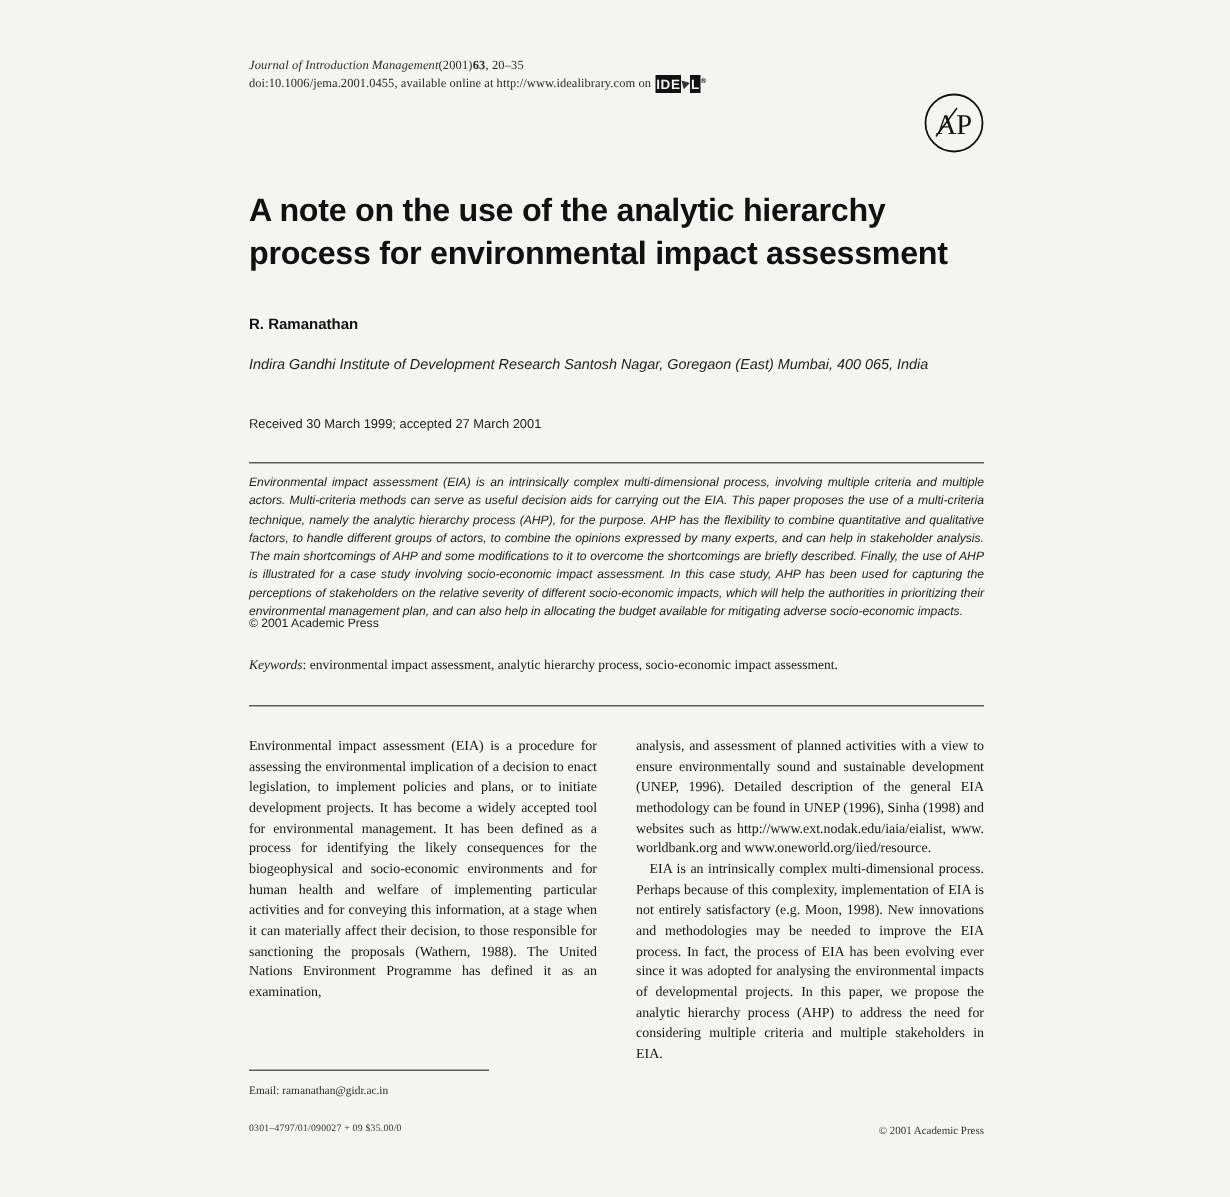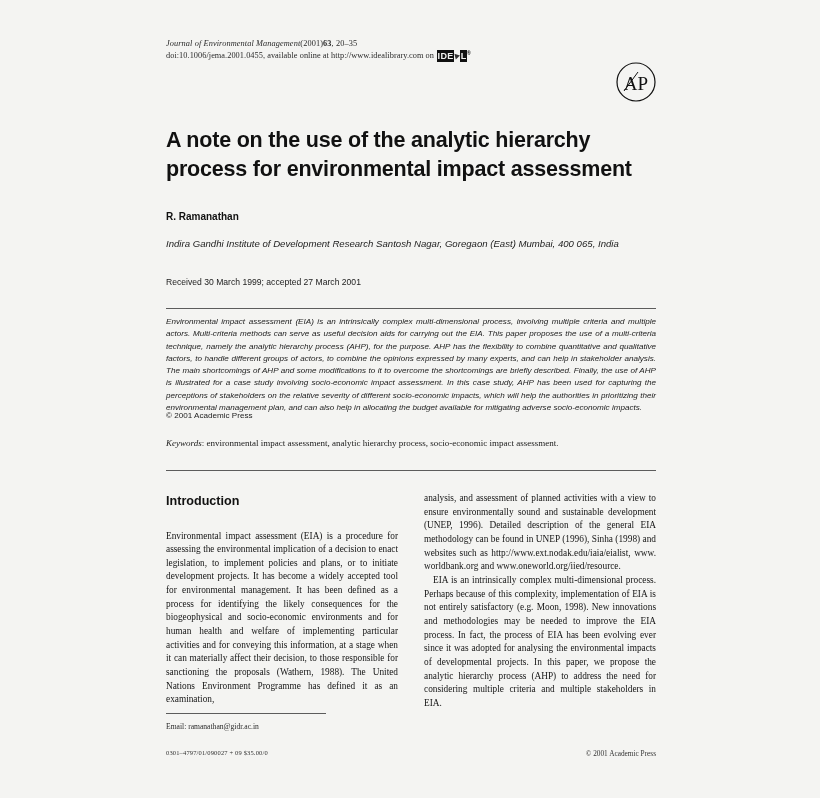--- a/index.html
+++ b/index.html
@@ -233,21 +233,21 @@
     color: #333;
   }
 </style>
 </head>
 <body>
 
 <div class="page">
   <div class="content">
 
     <div class="journal-header">
-      <div class="journal-line-1"><span>Journal of Environmental Management</span><span class="plain">(2001)</span><span class="vol">63</span><span class="plain">, 20–35</span></div>
+      <div class="journal-line-1"><span>Journal of Introduction Management</span><span class="plain">(2001)</span><span class="vol">63</span><span class="plain">, 20–35</span></div>
       <div class="journal-line-2"><span>doi:10.1006/jema.2001.0455, available online at http://www.idealibrary.com on</span><span class="ideal-logo"><span class="blk">IDE</span><span class="tri"></span><span class="blk">L</span><sup>®</sup></span></div>
     </div>
 
     <div class="ap-logo">
       <svg width="44" height="44" viewBox="0 0 44 44">
         <circle cx="22" cy="22" r="19" fill="none" stroke="#111" stroke-width="1.2"></circle>
         <text x="22" y="29.5" text-anchor="middle" font-family="Liberation Serif, serif" font-size="19" fill="#111">AP</text>
         <line x1="10" y1="31" x2="24" y2="12" stroke="#111" stroke-width="1"></line>
       </svg>
     </div>
@@ -259,21 +259,20 @@
     <div class="received">Received 30 March 1999; accepted 27 March 2001</div>
 
     <div class="rule rule-top"></div>
     <div class="abstract">Environmental impact assessment (EIA) is an intrinsically complex multi-dimensional process, involving multiple criteria and multiple actors. Multi-criteria methods can serve as useful decision aids for carrying out the EIA. This paper proposes the use of a multi-criteria technique, namely the analytic hierarchy process (AHP), for the purpose. AHP has the flexibility to combine quantitative and qualitative factors, to handle different groups of actors, to combine the opinions expressed by many experts, and can help in stakeholder analysis. The main shortcomings of AHP and some modifications to it to overcome the shortcomings are briefly described. Finally, the use of AHP is illustrated for a case study involving socio-economic impact assessment. In this case study, AHP has been used for capturing the perceptions of stakeholders on the relative severity of different socio-economic impacts, which will help the authorities in prioritizing their environmental management plan, and can also help in allocating the budget available for mitigating adverse socio-economic impacts.</div>
     <div class="abstract-copyright">© 2001 Academic Press</div>
 
     <div class="keywords"><span class="kw-label">Keywords</span><span>: </span><span>environmental impact assessment, analytic hierarchy process, socio-economic impact assessment.</span></div>
     <div class="rule rule-bottom"></div>
 
     <div class="col col-left">
-      <h2 class="section-head">Introduction</h2>
       <p>Environmental impact assessment (EIA) is a procedure for assessing the environmental implication of a decision to enact legislation, to implement policies and plans, or to initiate development projects. It has become a widely accepted tool for environmental management. It has been defined as a process for identifying the likely consequences for the biogeophysical and socio-economic environments and for human health and welfare of implementing particular activities and for conveying this information, at a stage when it can materially affect their decision, to those responsible for sanctioning the proposals (Wathern, 1988). The United Nations Environment Programme has defined it as an examination,</p>
     </div>
 
     <div class="col col-right">
       <p>analysis, and assessment of planned activities with a view to ensure environmentally sound and sustainable development (UNEP, 1996). Detailed description of the general EIA methodology can be found in UNEP (1996), Sinha (1998) and websites such as http://www.ext.nodak.edu/iaia/eialist, www. worldbank.org and www.oneworld.org/iied/resource.</p>
       <p>EIA is an intrinsically complex multi-dimensional process. Perhaps because of this complexity, implementation of EIA is not entirely satisfactory (e.g. Moon, 1998). New innovations and methodologies may be needed to improve the EIA process. In fact, the process of EIA has been evolving ever since it was adopted for analysing the environmental impacts of developmental projects. In this paper, we propose the analytic hierarchy process (AHP) to address the need for considering multiple criteria and multiple stakeholders in EIA.</p>
     </div>
 
     <div class="footnote-rule"></div>
     <div class="footnote">Email: ramanathan@gidr.ac.in</div>

